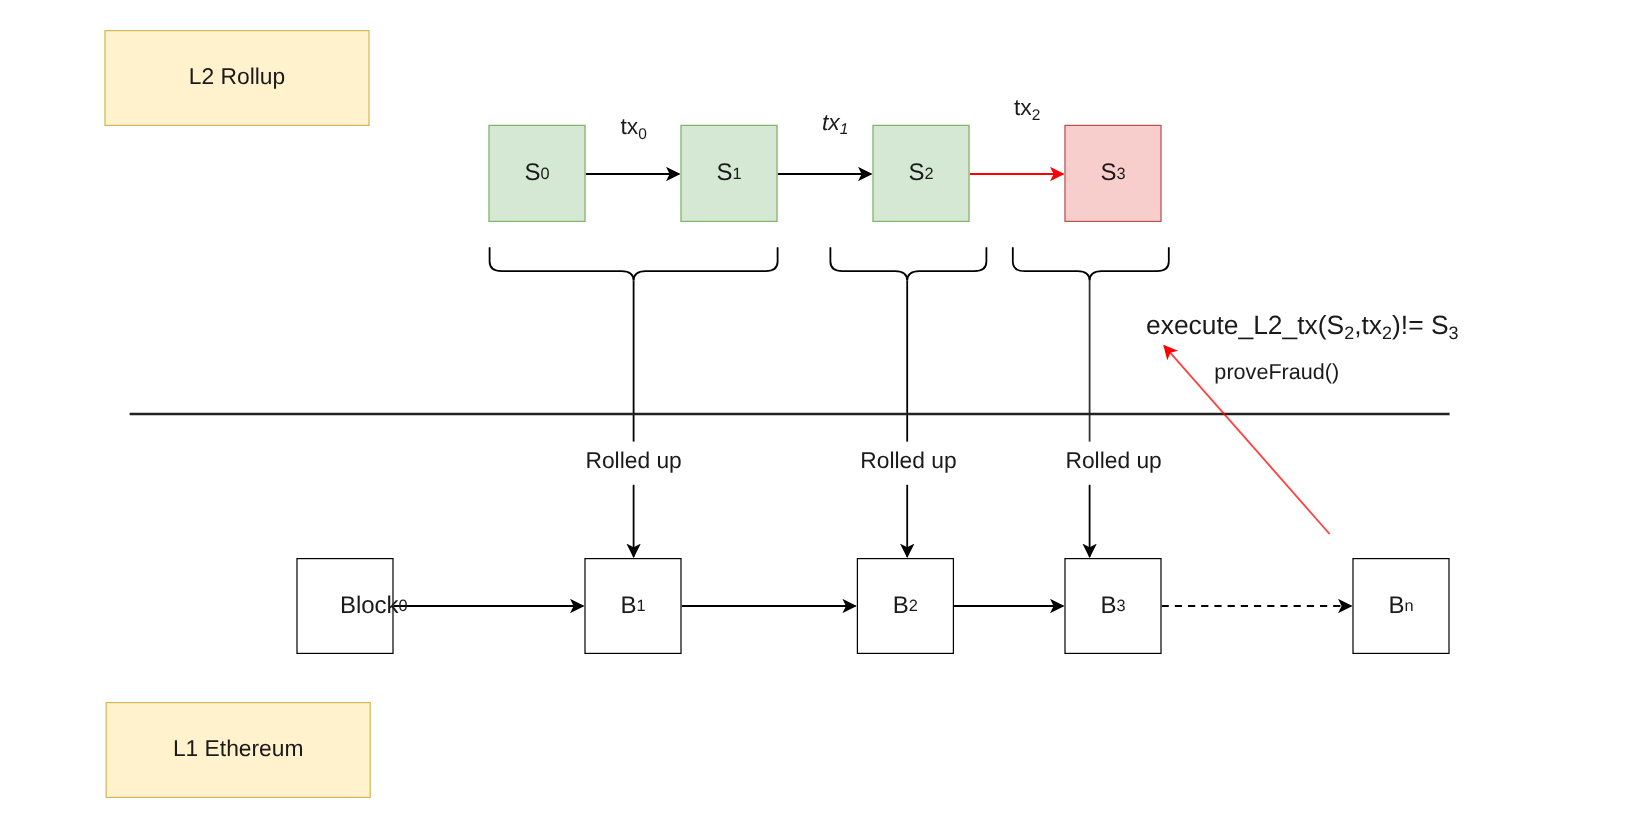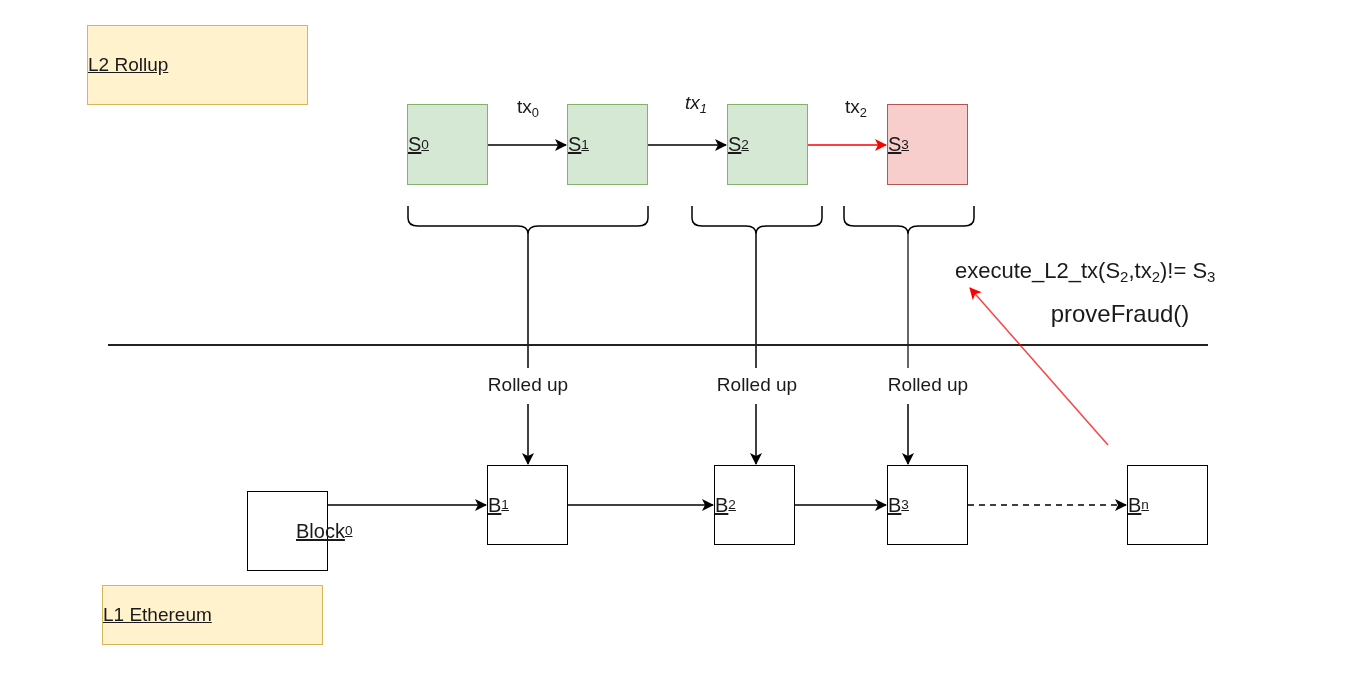--- a/index.html
+++ b/index.html
@@ -1,20 +1,20 @@
 <!DOCTYPE html>
 <html><head>
 <meta charset="utf-8">
 <style>
   html, body { margin: 0; padding: 0; background: #ffffff; }
   body { width: 1364px; height: 700px; position: relative; overflow: hidden;
          font-family: "Liberation Sans", sans-serif; color: #1a1a1a; }
   svg#diagram { position: absolute; left: 0; top: 0; }
   .box { position: absolute; box-sizing: border-box; display: flex;
-         align-items: center; font-size: 19px; text-decoration: underline; }
+         align-items: center; justify-content: center; font-size: 19px; }
   .label-box { background: #fff2cc; border: 1.5px solid #d6b656; font-size: 19px; }
   .state { background: #d5e8d4; border: 1.5px solid #82b366; font-size: 20px; }
   .state.bad { background: #f8cecc; border: 1.5px solid #b85450; }
   .block { background: #ffffff; border: 1.5px solid #000000; font-size: 20px; }
   .txt { position: absolute; white-space: nowrap; font-size: 19px; }
   sub { font-size: 0.68em; vertical-align: -0.3em; line-height: 0; }
   .center { transform: translateX(-50%); }
 </style>
 </head>
 <body>
@@ -51,21 +51,21 @@
   <line x1="568" y1="505" x2="713" y2="505" stroke="#000" stroke-width="1.5" marker-end="url(#ah)"></line>
   <line x1="795" y1="505" x2="886" y2="505" stroke="#000" stroke-width="1.5" marker-end="url(#ah)"></line>
   <line x1="968" y1="505" x2="1126" y2="505" stroke="#000" stroke-width="1.5" stroke-dasharray="6,5" marker-end="url(#ah)"></line>
 
   <line x1="1108" y1="445" x2="970" y2="288" stroke="#ff0000" stroke-opacity="0.75" stroke-width="1.5" marker-end="url(#ahr)"></line>
 </svg>
 
 <div class="box label-box" style="left:87px;top:25px;width:221px;height:80px;">
   <span>L2 Rollup</span>
 </div>
-<div class="box label-box" style="left:102px;top:585px;width:221px;height:60px;">
+<div class="box label-box" style="left:88px;top:585px;width:221px;height:80px;">
   <span>L1 Ethereum</span>
 </div>
 
 <div class="box state" style="left:407px;top:104px;width:81px;height:81px;">
   <span>S</span>
     <sub>0</sub>
 </div>
 <div class="box state" style="left:567px;top:104px;width:81px;height:81px;">
   <span>S</span>
     <sub>1</sub>
@@ -78,29 +78,29 @@
   <span>S</span>
     <sub>3</sub>
 </div>
 
 <div class="txt center" style="left:528px;top:96px;">
   <span>tx</span><sub>0</sub>
 </div>
 <div class="txt center" style="left:696px;top:92px;font-style:italic;">
   <span>tx</span><sub>1</sub>
 </div>
-<div class="txt center" style="left:856px;top:96px;">
+<div class="txt center" style="left:856px;top:80px;">
   <span>tx</span><sub>2</sub>
 </div>
 
 <div class="txt center" style="left:528px;top:374px;">Rolled up</div>
 <div class="txt center" style="left:757px;top:374px;">Rolled up</div>
 <div class="txt center" style="left:928px;top:374px;">Rolled up</div>
 
-<div class="box block" style="left:247px;top:491px;width:81px;height:80px;padding-left:48px;">
+<div class="box block" style="left:247px;top:465px;width:81px;height:80px;padding-left:48px;">
   <span>Block</span>
     <sub>0</sub>
 </div>
 <div class="box block" style="left:487px;top:465px;width:81px;height:80px;">
   <span>B</span>
     <sub>1</sub>
 </div>
 <div class="box block" style="left:714px;top:465px;width:81px;height:80px;">
   <span>B</span>
     <sub>2</sub>
@@ -110,13 +110,13 @@
     <sub>3</sub>
 </div>
 <div class="box block" style="left:1127px;top:465px;width:81px;height:80px;">
   <span>B</span>
     <sub>n</sub>
 </div>
 
 <div class="txt" style="left:937px;top:258px;font-size:22px;margin-left:18px;">
   <span>execute_L2_tx(S</span><sub>2</sub><span>,tx</span><sub>2</sub><span>)!= S</span><sub>3</sub>
 </div>
-<div class="txt center" style="left:1120px;top:300px;font-size:24px;">proveFraud()</div>
+<div class="txt center" style="left:1064px;top:300px;font-size:18px;">proveFraud()</div>
 
 </body></html>

